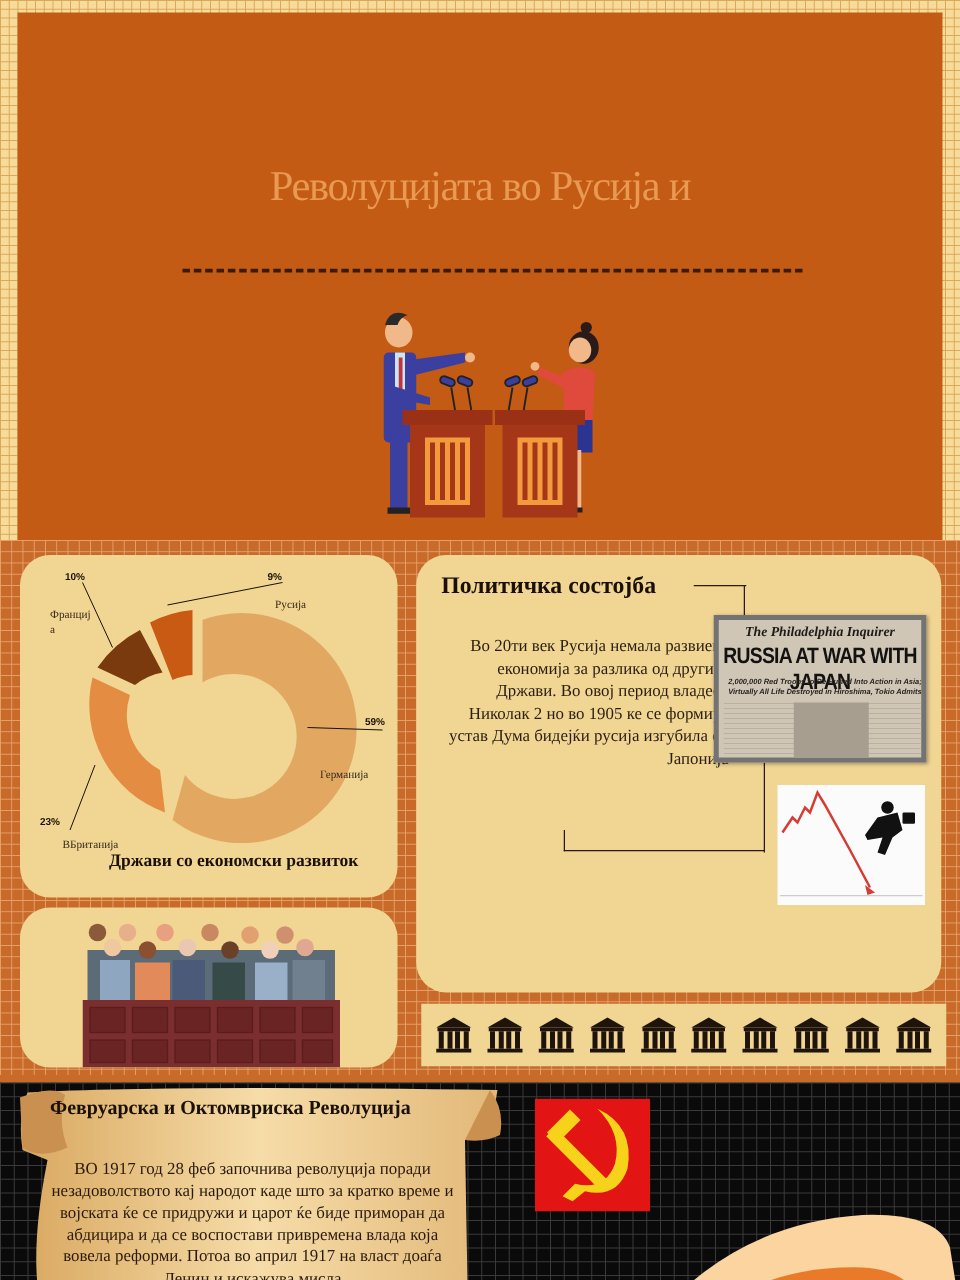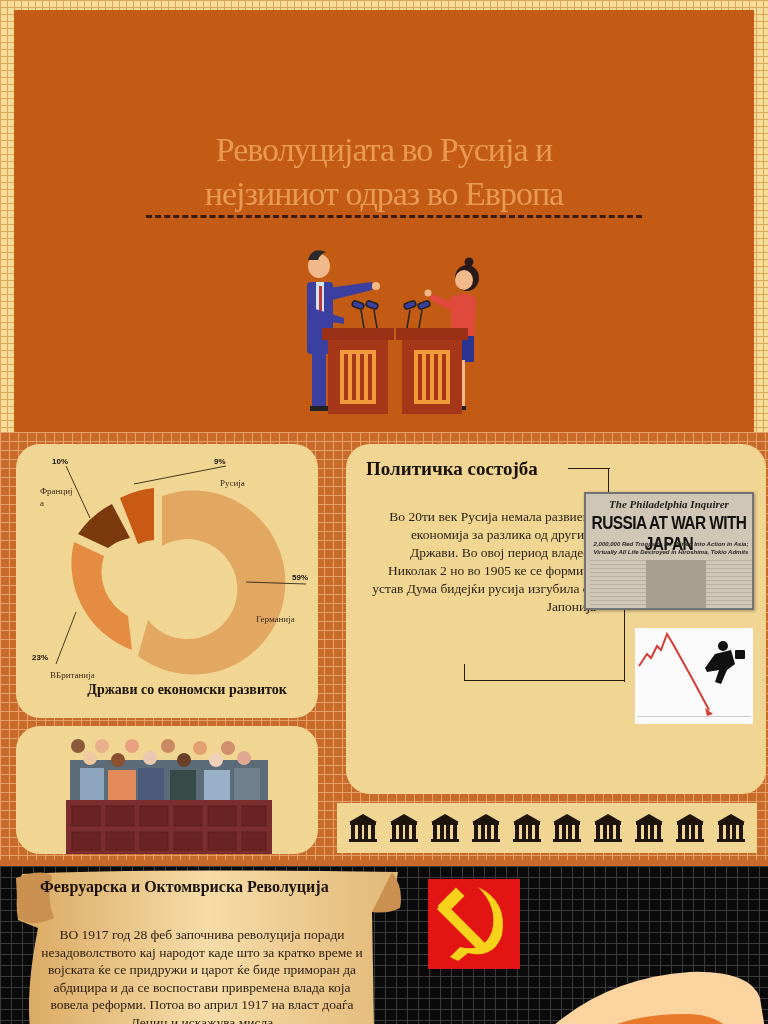--- a/index.html
+++ b/index.html
@@ -59,35 +59,35 @@
   .chart-panel { left: 16px; top: 444px; width: 302px; height: 274px; }
   .chart-caption {
     left: 0; top: 238px; width: 100%;
     text-align: center; font-weight: bold; font-size: 14px; color: #1a1008; padding-left: 40px;
   }
   .donut-svg { left: 0; top: 0; width: 302px; height: 240px; }
   .lbl-small { font-family: "Liberation Sans", sans-serif; font-weight: bold; font-size: 8px; fill: #1a1008; }
   .lbl-country { font-family: "Liberation Serif", serif; font-size: 9px; fill: #3a2a1a; }
 
   
-  .politics-panel { left: 346px; top: 444px; width: 420px; height: 350px; }
+  .politics-panel { left: 333px; top: 444px; width: 420px; height: 350px; }
   .politics-title {
     left: 20px; top: 14px; font-weight: bold; font-size: 19px; color: #1a1008;
   }
   .politics-text {
     left: 20px; top: 64px; width: 230px;
     text-align: right; font-size: 13.5px; line-height: 18px; color: #2a1e12;
   }
   .connector {
     border-color: #2a1a0c; border-style: solid; border-width: 0;
   }
   .newspaper {
     left: 238px; top: 48px; width: 170px; height: 118px;
     background: #cfc6b6;
-    border: 2px solid #737373;
+    border: 4px solid #737373;
     box-shadow: 1px 1px 3px rgba(0,0,0,.35);
     overflow: hidden;
   }
   .np-masthead {
     left: 0; top: 4px; width: 100%; text-align: center;
     font-family: "Liberation Serif", serif; font-style: italic; font-weight: bold;
     font-size: 11px; color: #1e1a16;
   }
   .np-headline {
     left: 0; top: 22px; width: 100%; text-align: center;
@@ -152,21 +152,20 @@
   }
   .flag { left: 428px; top: 879px; width: 92px; height: 90px; background: #e21414; }
   .lenin-shape { left: 540px; top: 968px; width: 240px; height: 80px; }
 </style>
 </head>
 <body>
 
 <div class="abs banner">
   <div class="abs banner-title">
     <div>Револуцијата во Русија и</div>
-    <div>нејзиниот одраз во Европа</div>
   </div>
   <div class="abs banner-dash"></div>
   <div class="abs banner-floor"></div>
 
   <svg class="abs debate" viewBox="0 0 250 180">
 
     <g>
       <ellipse cx="55" cy="28" rx="11" ry="12" fill="#f1b88a"></ellipse>
       <path d="M44 22 q4 -14 18 -8 q-6 2 -8 8 z" fill="#2a2a2a"></path>
       <rect x="43" y="44" width="26" height="72" rx="4" fill="#3b3fa0"></rect>

